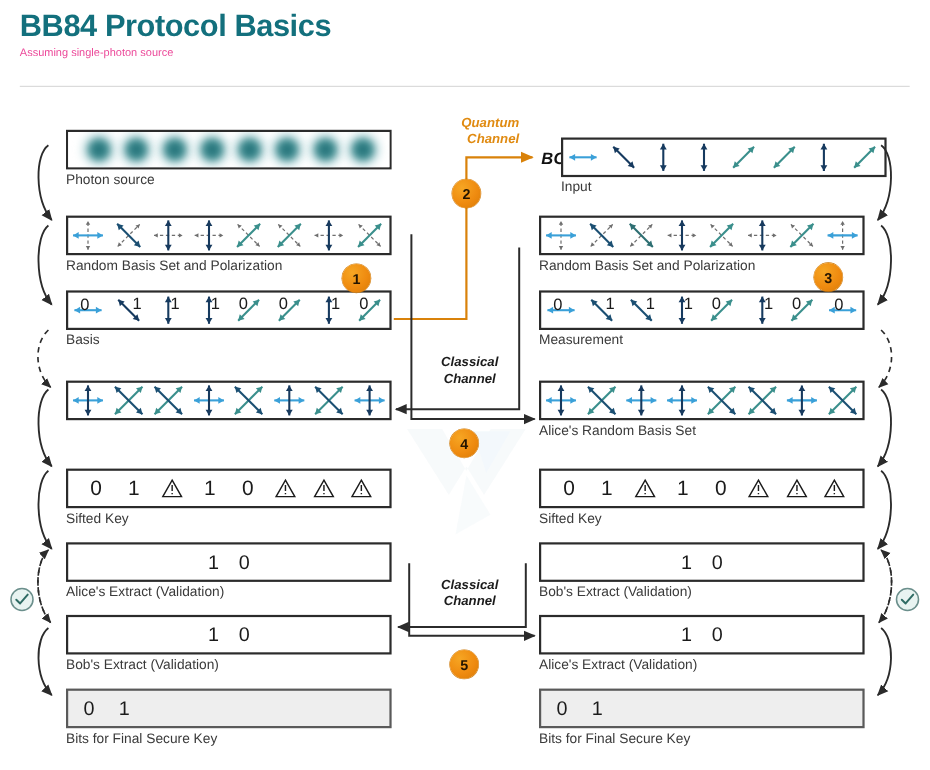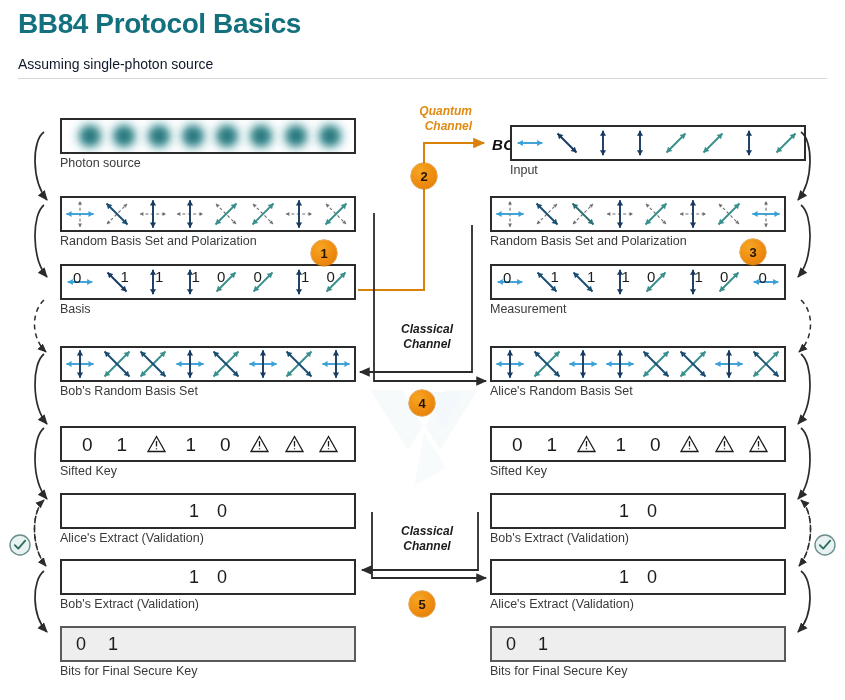--- a/index.html
+++ b/index.html
@@ -13,21 +13,21 @@
     overflow:hidden;
   }
 
   
   #header { position:absolute; left:18px; top:8px; width:809px; }
   #title {
     font-size:28px; font-weight:bold; color:#13707d;
     letter-spacing:-0.4px; line-height:1.15; margin:0;
   }
   #subtitle {
-    font-size:14px; color:#0f172a; margin-top:16px; line-height:1.2;
+    font-size:10px; color:#ec4899; margin-top:3px; line-height:1.2;
   }
   #header-rule {
     position:absolute; left:18px; top:78px; width:809px; height:1px;
     background:#d8d8d8;
   }
 
   
   #watermark {
     position:absolute; left:368px; top:388px; width:112px; height:100px;
     opacity:0.55; pointer-events:none;
@@ -474,21 +474,20 @@
               </g>
               <g>
                 <path d="M0,13.65 L0,-13.65" stroke="#173a5e" stroke-width="1.9" fill="none"></path>
                 <path d="M0,13.65 L-3.1000000000000005,8.45 L3.0999999999999996,8.45 Z" fill="#173a5e"></path>
                 <path d="M0,-13.65 L3.0999999999999996,-8.45 L-3.1000000000000005,-8.45 Z" fill="#173a5e"></path>
               </g>
             </svg>
           </div>
         </div>
       </div>
-      <div class="caption">Bob's Random Basis Set</div>
     </div>
     <div class="row" style="left: 60px; top: 426px;">
       <div class="box">
         <div class="cells keyrow">
           <div class="cell kchar">0</div>
           <div class="cell kchar">1</div>
           <div class="cell kchar">
             <svg width="19" height="18" viewBox="0 0 19 18">
               <path d="M9.5,1.5 L18,16.5 L1,16.5 Z" fill="none" stroke="#1b1b1b" stroke-width="1.3"></path>
               <path d="M9.5,6 L9.5,11.4 M9.5,13.2 L9.5,14.3" stroke="#1b1b1b" stroke-width="1.3" fill="none"></path>

